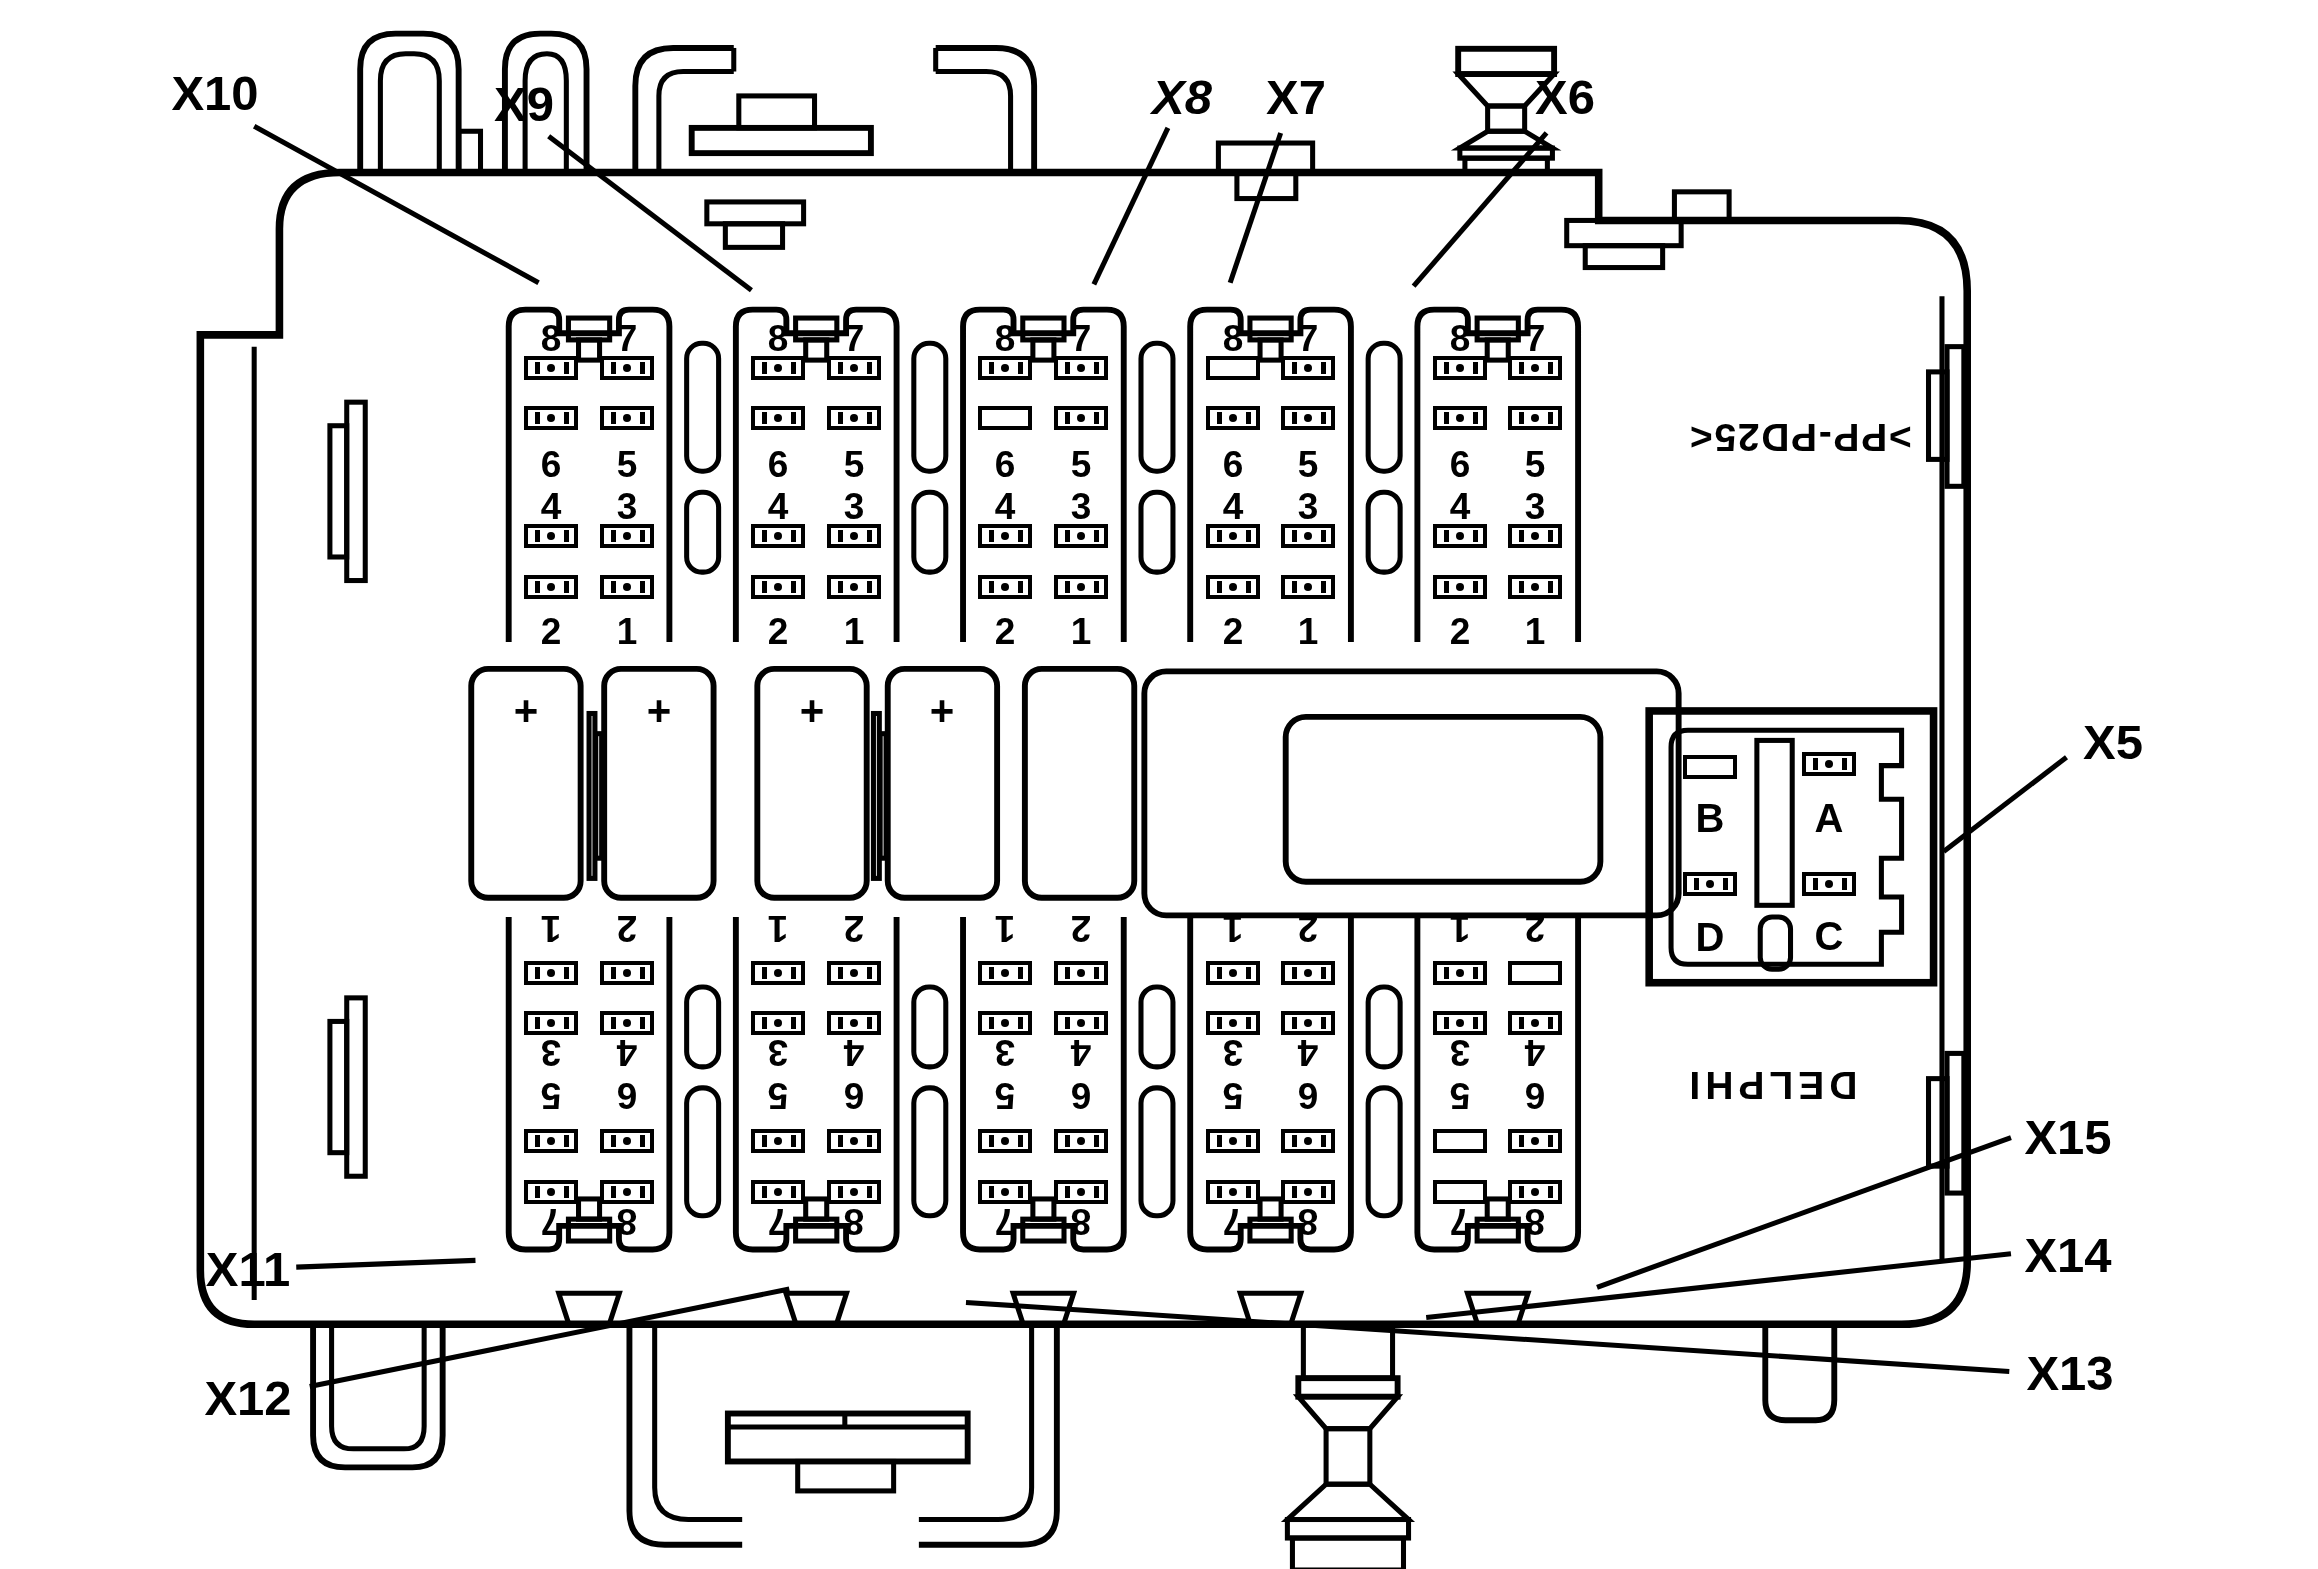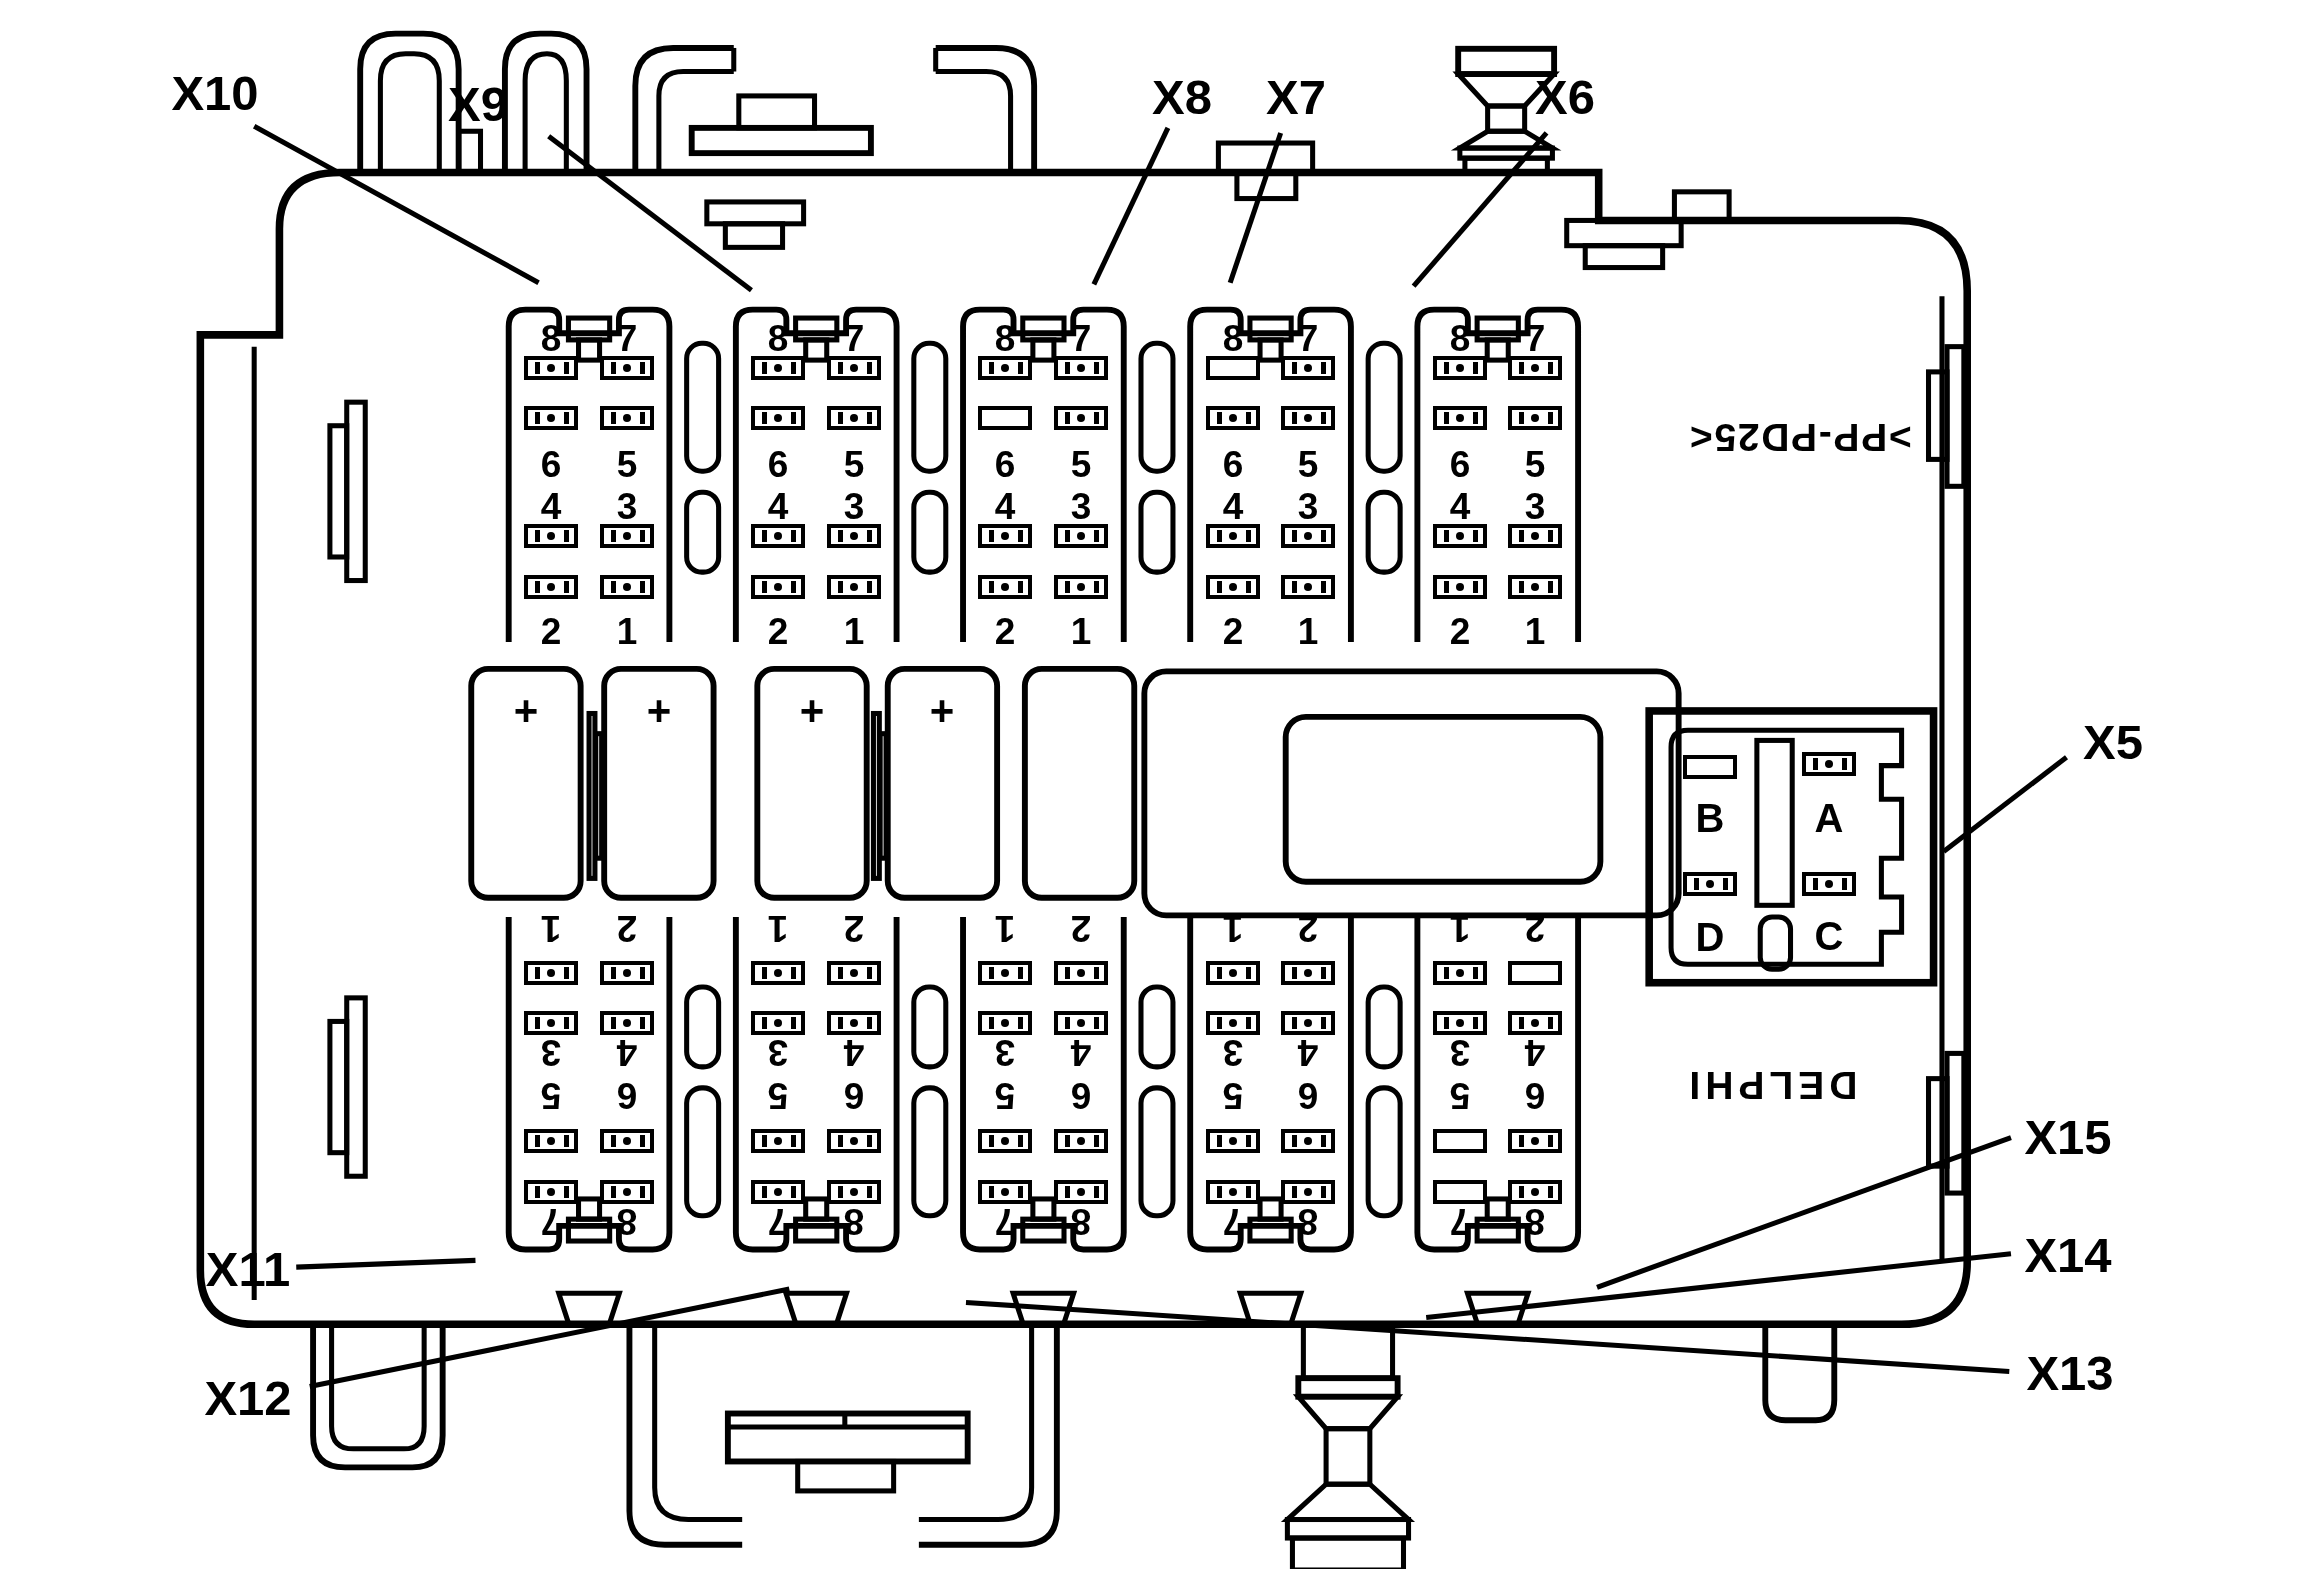--- a/index.html
+++ b/index.html
@@ -202,22 +202,22 @@
     <line class="ln5" x1="2390" y1="1490" x2="1695" y2="1566"></line>
     <line class="ln5" x1="2388" y1="1630" x2="1148" y2="1548"></line>
     <line class="ln5" x1="368" y1="1648" x2="938" y2="1532"></line>
     <line class="ln5" x1="352" y1="1506" x2="565" y2="1498"></line>
   </g>
 </svg>
 
 <div id="overlay">
 
   <div class="callout" style="left:215px;top:93px;">X10</div>
-  <div class="callout" style="left:478px;top:104px;">X9</div>
-  <div class="callout" style="left:1182px;top:97px;">X8</div>
+  <div class="callout" style="left:524px;top:104px;">X9</div>
+  <div class="callout" style="left:1182px;top:97px;font-style:italic;">X8</div>
   <div class="callout" style="left:1296px;top:97px;">X7</div>
   <div class="callout" style="left:1565px;top:97px;">X6</div>
   <div class="callout" style="left:2113px;top:742px;">X5</div>
   <div class="callout" style="left:2068px;top:1137px;">X15</div>
   <div class="callout" style="left:2068px;top:1255px;">X14</div>
   <div class="callout" style="left:2070px;top:1373px;">X13</div>
   <div class="callout" style="left:248px;top:1398px;">X12</div>
   <div class="callout" style="left:248px;top:1269px;">X11</div>
 
   <div class="marking" style="left:1800px;top:437px;">&gt;PP-PD25&lt;</div>

